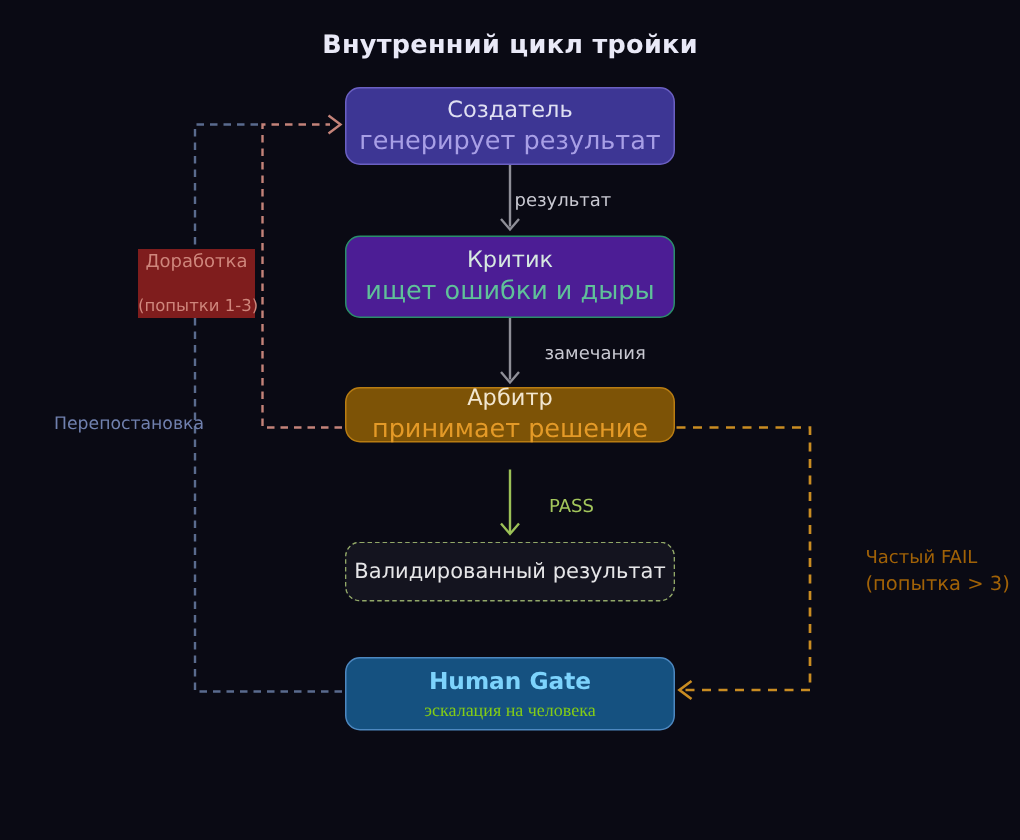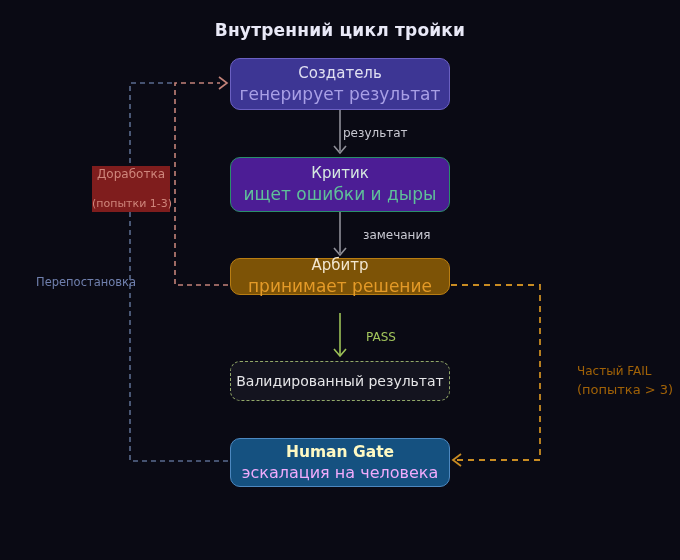--- a/index.html
+++ b/index.html
@@ -72,22 +72,22 @@
     background: #14141f;
     border: 1.6px dashed #92a868;
   }
   .node-validated .node-title { font-size: 14px; color: #e6e6e8; }
 
   .node-humangate {
     top: 438px; height: 49px;
     background: #155180;
     border: 1.5px solid #4d88c0;
   }
-  .node-humangate .node-title { color: #fef9c3; font-weight: bold; font-size: 15.5px; }
-  .node-humangate .node-subtitle { color: #f0abfc; font-size: 16px; }
+  .node-humangate .node-title { color: #7dd3fc; font-weight: bold; font-size: 15.5px; }
+  .node-humangate .node-subtitle { color: #84cc16; font-size: 12px; font-family: Liberation Serif, serif; }
 
   .edge-label {
     position: absolute;
     font-size: 12px;
     white-space: nowrap;
   }
   .edge-label-result, .edge-label-remarks {
     color: #c9c9d2;
   }
   .edge-label-result { left: 343px; top: 126px; }

